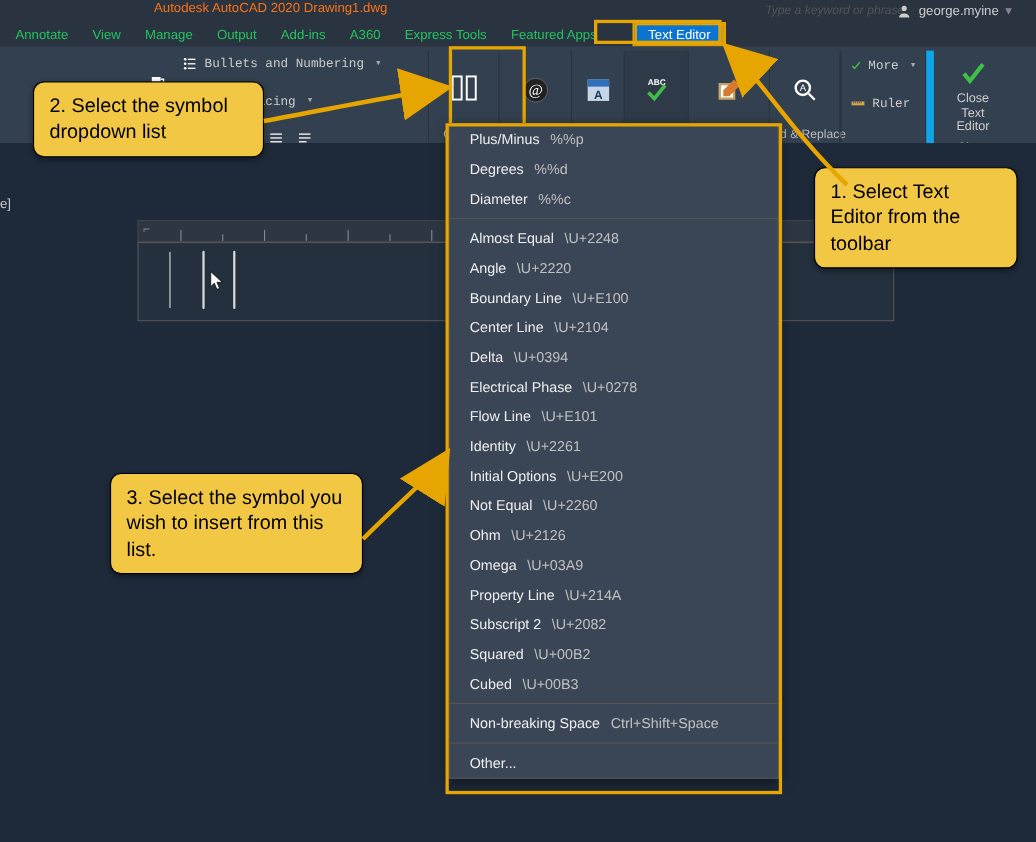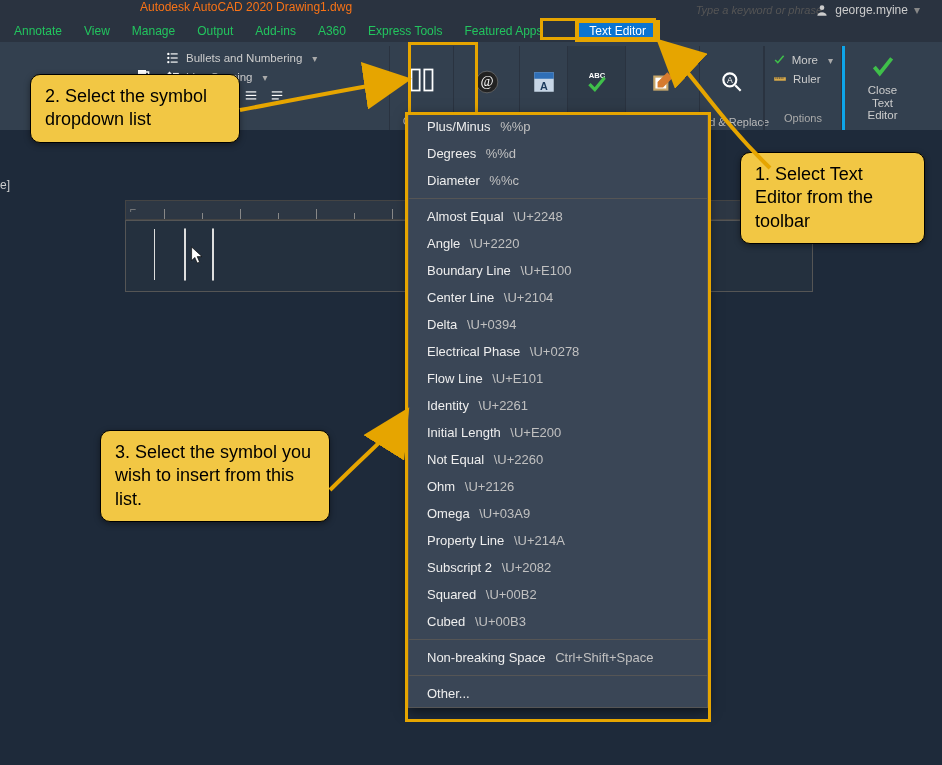--- a/index.html
+++ b/index.html
@@ -57,21 +57,21 @@
   .ribbon-group {
     display:flex;
     flex-direction:column;
     align-items:center;
     padding:4px 6px 2px 6px;
     border-right:1px solid #2a3340;
   }
   .ribbon-group .icon-area { flex:1; display:flex; align-items:center; justify-content:center; }
   .ribbon-group .label { font-size:11px; color:#bbb; margin-top:2px; text-align:center; white-space:nowrap; }
 
-  .rowcol { display:flex; flex-direction:column; gap:3px; font-size:11.5px; color:#ccc; padding:4px 8px;}
+  .rowcol { display:flex; flex-direction:column; gap:18px; font-size:11.5px; color:#ccc; padding:4px 8px;font-family:Liberation Mono, monospace;}
   .rowcol .ri { display:flex; align-items:center; gap:6px; cursor:pointer; padding:1px 0;}
   .rowcol .ri svg { width:14px; height:14px; }
 
   .caret-down::after {
     content:"▾";
     font-size:10px;
     margin-left:4px;
     color:#aaa;
   }
 
@@ -79,21 +79,21 @@
     display:flex; flex-direction:column; align-items:center; justify-content:center;
     gap:4px; padding:4px 10px; cursor:pointer; color:#ccc; font-size:11.5px;
   }
   .big-icon-btn svg { width:26px; height:26px; }
 
   .panel-label {
     text-align:center; font-size:11px; color:#aaa; padding:2px 0;
   }
 
   .right-panel {
-    display:flex; flex-direction:column; align-items:center; padding:4px 8px; border-left:3px solid #0ea5e9;
+    display:flex; flex-direction:column; align-items:center; padding:4px 8px; border-left:7px solid #0ea5e9;
   }
 
   .text-editor-tab {
     position:absolute;
     top:-22px; right:290px;
     background:#0b74d1;
     color:#fff;
     padding:1px 10px;
     font-size:12px;
     border:2px solid #e6a500;
@@ -434,21 +434,21 @@
   <hr>
   <div id="sm-g2">
       <div class="mi"><span>Almost Equal</span><span class="code">  \U+2248</span></div>
       <div class="mi"><span>Angle</span><span class="code">  \U+2220</span></div>
       <div class="mi"><span>Boundary Line</span><span class="code">  \U+E100</span></div>
       <div class="mi"><span>Center Line</span><span class="code">  \U+2104</span></div>
       <div class="mi"><span>Delta</span><span class="code">  \U+0394</span></div>
       <div class="mi"><span>Electrical Phase</span><span class="code">  \U+0278</span></div>
       <div class="mi"><span>Flow Line</span><span class="code">  \U+E101</span></div>
       <div class="mi"><span>Identity</span><span class="code">  \U+2261</span></div>
-      <div class="mi"><span>Initial Length</span><span class="code">  \U+E200</span></div>
+      <div class="mi"><span>Initial Options</span><span class="code">  \U+E200</span></div>
       <div class="mi"><span>Not Equal</span><span class="code">  \U+2260</span></div>
       <div class="mi"><span>Ohm</span><span class="code">  \U+2126</span></div>
       <div class="mi"><span>Omega</span><span class="code">  \U+03A9</span></div>
       <div class="mi"><span>Property Line</span><span class="code">  \U+214A</span></div>
       <div class="mi"><span>Subscript 2</span><span class="code">  \U+2082</span></div>
       <div class="mi"><span>Squared</span><span class="code">  \U+00B2</span></div>
       <div class="mi"><span>Cubed</span><span class="code">  \U+00B3</span></div>
     </div>
   <hr>
   <div id="sm-g3">

